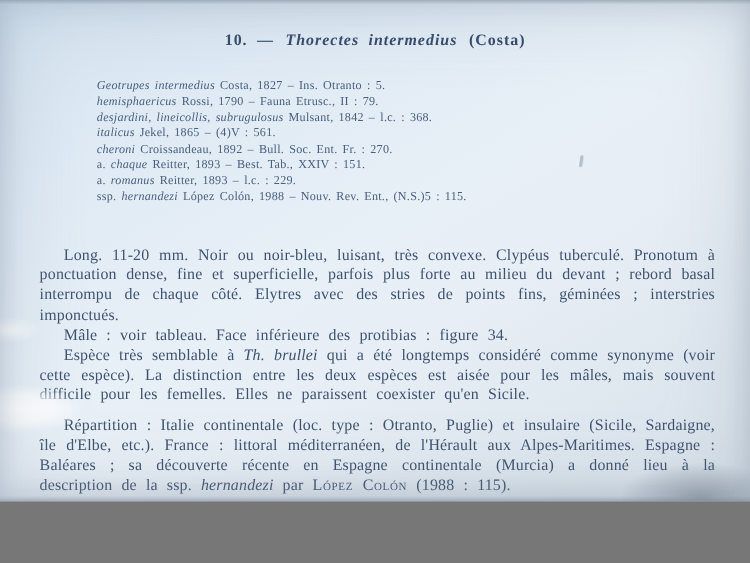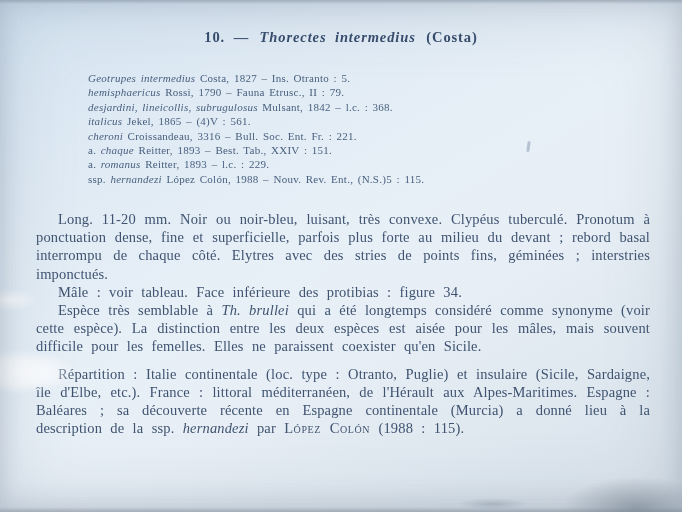--- a/index.html
+++ b/index.html
@@ -1,36 +1,36 @@
 <!DOCTYPE html>
 <html><head>
 <meta charset="utf-8">
 <style>
   html,body{margin:0;padding:0;background:#777;}
   .photo{
-    position:relative;width:682px;height:512px;overflow:hidden;
+    position:relative;width:682px;height:456px;overflow:hidden;
     background:linear-gradient(150deg,#d5e4f1 0%,#dfeaf4 22%,#e8f0f7 48%,#e7eef5 62%,#dde6ee 85%,#d8e0e8 100%);
     font-family:"Liberation Serif","DejaVu Serif",serif;
     color:#415571;
   }
   .page-text{position:absolute;inset:0;filter:blur(0.35px);}
   .title{
     position:absolute;top:29px;left:0;right:0;text-align:center;
     font-size:14.5px;font-weight:bold;letter-spacing:0.9px;word-spacing:4px;color:#35496a;
   }
   .title .species{font-style:italic;padding:0 2px;}
   .synonymy{
     position:absolute;left:88px;top:71px;width:495px;
     font-size:11px;line-height:14.4px;letter-spacing:0.25px;word-spacing:1.6px;color:#49607f;
   }
   .syn-line{white-space:nowrap;}
   .it{font-style:italic;}
   .sc{font-variant:small-caps;letter-spacing:0.6px;}
   .body-text{
-    position:absolute;left:36px;top:210px;width:614px;
+    position:absolute;left:36px;top:223px;width:614px;
     font-size:14.5px;line-height:18.2px;text-align:justify;
     word-spacing:4.5px;letter-spacing:0.15px;color:#3f5370;
   }
   .body-text p{margin:0;text-indent:22px;}
   .body-text p:last-child{margin-top:9px;}
   
   .vignette{position:absolute;inset:0;pointer-events:none;
     box-shadow:inset 0 0 75px rgba(125,145,165,0.30), inset 0 10px 20px rgba(150,163,175,0.18), inset 0 -10px 22px rgba(130,143,155,0.22);}
   .top-edge{position:absolute;left:0;top:0;width:682px;height:4px;
     background:linear-gradient(to bottom,rgba(110,124,138,0.45),rgba(110,124,138,0));}
@@ -58,21 +58,21 @@
       <span>—</span>
       <span class="species">Thorectes intermedius</span>
       <span>(Costa)</span>
     </div>
 
     <div class="synonymy">
         <div class="syn-line"><span class="it">Geotrupes intermedius</span><span> Costa, 1827 – Ins. Otranto : 5.</span></div>
         <div class="syn-line"><span class="it">hemisphaericus</span><span> Rossi, 1790 – Fauna Etrusc., II : 79.</span></div>
         <div class="syn-line"><span class="it">desjardini, lineicollis, subrugulosus</span><span> Mulsant, 1842 – l.c. : 368.</span></div>
         <div class="syn-line"><span class="it">italicus</span><span> Jekel, 1865 – (4)V : 561.</span></div>
-        <div class="syn-line"><span class="it">cheroni</span><span> Croissandeau, 3316 – Bull. Soc. Ent. Fr. : 221.</span></div>
+        <div class="syn-line"><span class="it">cheroni</span><span> Croissandeau, 1892 – Bull. Soc. Ent. Fr. : 270.</span></div>
         <div class="syn-line"><span>a. </span><span class="it">chaque</span><span> Reitter, 1893 – Best. Tab., XXIV : 151.</span></div>
         <div class="syn-line"><span>a. </span><span class="it">romanus</span><span> Reitter, 1893 – l.c. : 229.</span></div>
         <div class="syn-line"><span>ssp. </span><span class="it">hernandezi</span><span> López Colón, 1988 – Nouv. Rev. Ent., (N.S.)5 : 115.</span></div>
       </div>
 
     <div class="body-text">
         <p><span>Long. 11-20 mm. Noir ou noir-bleu, luisant, très convexe. Clypéus tuberculé. Pronotum à ponctuation dense, fine et superficielle, parfois plus forte au milieu du devant ; rebord basal interrompu de chaque côté. Elytres avec des stries de points fins, géminées ; interstries imponctués.</span></p>
         <p><span>Mâle : voir tableau. Face inférieure des protibias : figure 34.</span></p>
         <p><span>Espèce très semblable à </span><span class="it">Th. brullei</span><span> qui a été longtemps considéré comme synonyme (voir cette espèce). La distinction entre les deux espèces est aisée pour les mâles, mais souvent difficile pour les femelles. Elles ne paraissent coexister qu'en Sicile.</span></p>
         <p><span>Répartition : Italie continentale (loc. type : Otranto, Puglie) et insulaire (Sicile, Sardaigne, île d'Elbe, etc.). France : littoral méditerranéen, de l'Hérault aux Alpes-Maritimes. Espagne : Baléares ; sa découverte récente en Espagne continentale (Murcia) a donné lieu à la description de la ssp. </span><span class="it">hernandezi</span><span> par </span><span class="sc">López Colón</span><span> (1988 : 115).</span></p>

